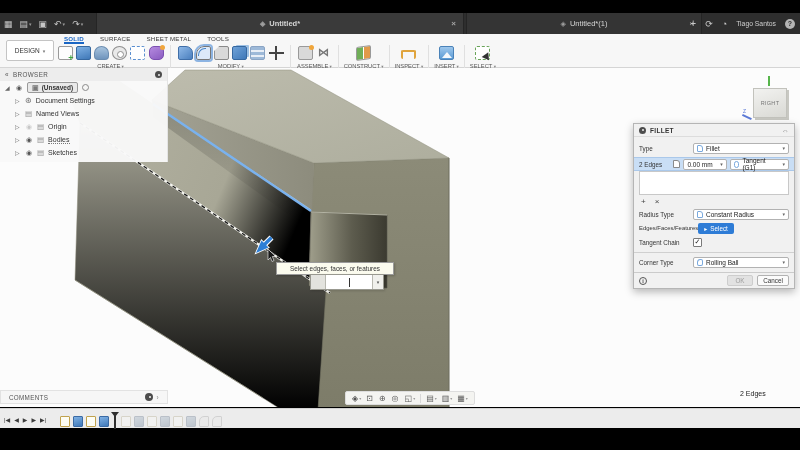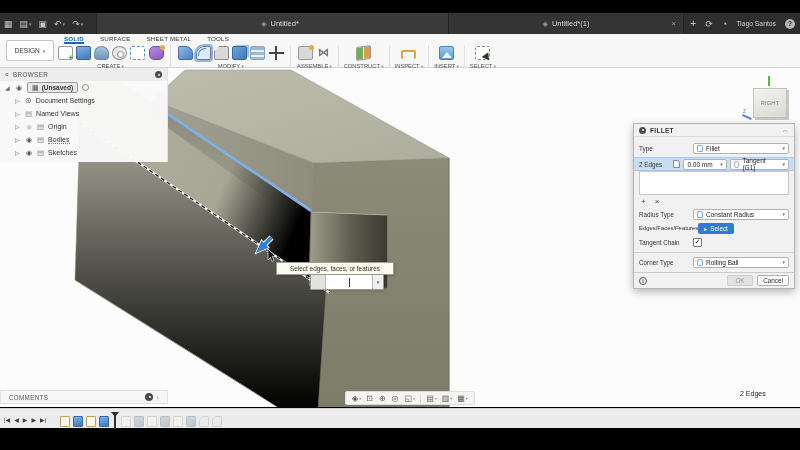--- a/index.html
+++ b/index.html
@@ -207,26 +207,26 @@
       <span class="ci">
           <span>↶</span>
           <span class="dd">▾</span>
         </span>
       <span class="ci">
           <span>↷</span>
           <span class="dd">▾</span>
         </span>
     </div>
 
-    <div class="tab" style="left:96px;width:368px;">
+    <div class="tab" style="left:96px;width:368px;font-weight:bold;">
       <span class="doc-ic">◈</span>
       <span>Untitled*</span>
       <span class="close">×</span>
     </div>
-    <div class="tab" style="left:448px;width:236px;background:#343434;align-items:center;">
+    <div class="tab" style="left:466px;width:236px;background:#343434;align-items:center;">
       <span class="doc-ic">◈</span>
       <span>Untitled*(1)</span>
       <span class="close">×</span>
     </div>
 
     <div class="appbar-right">
       <span style="font-size:10px;">+</span>
       <span style="font-size:9px;">⟳</span>
       <span style="font-size:9px;">◔</span>
       <span style="font-size:6.8px;color:#cfcfcf;">Tiago Santos</span>

